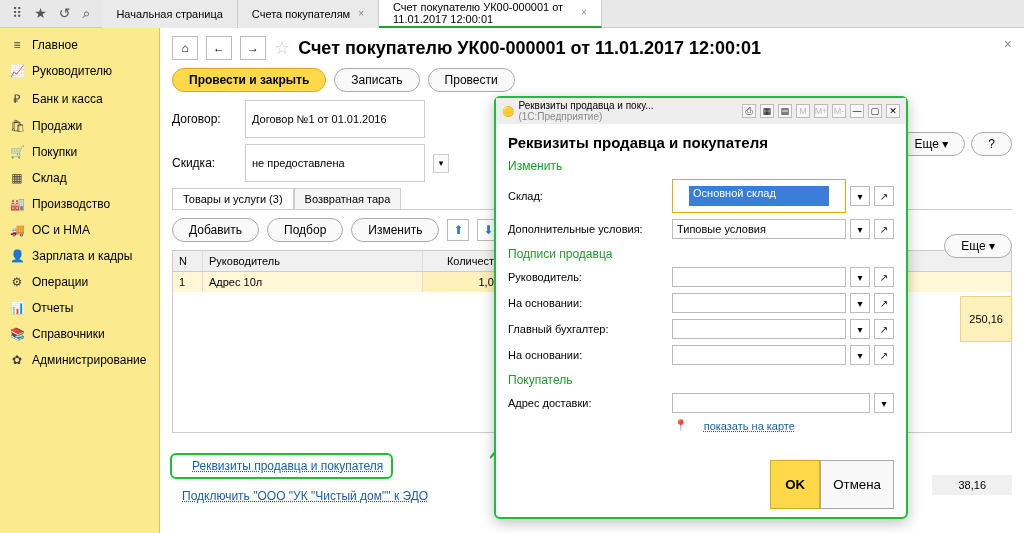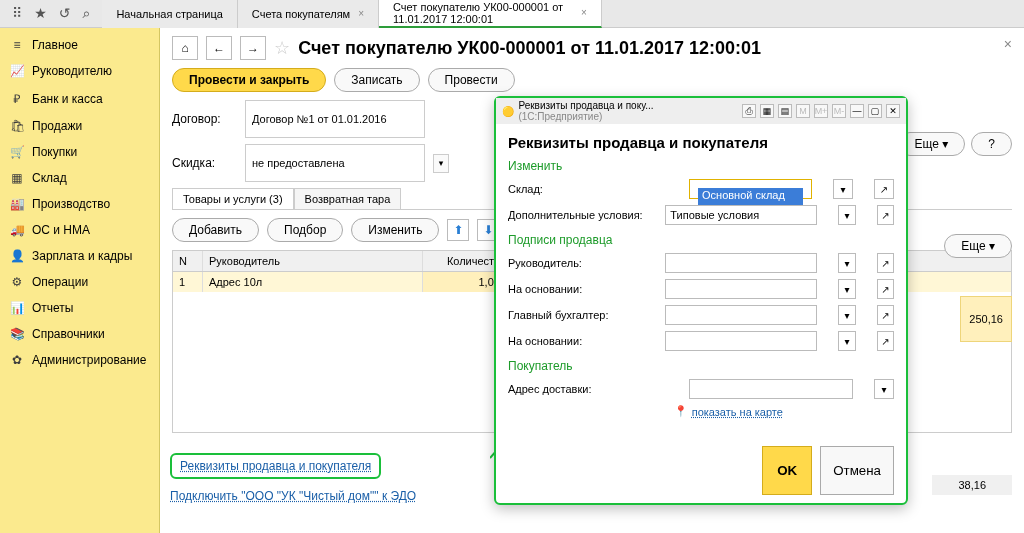--- a/index.html
+++ b/index.html
@@ -105,21 +105,21 @@
 .table-head, .table-row { display:flex; }
 .table-head { background:#f0f0f0; border-bottom:1px solid #ccc;}
 .cell { padding:4px 6px; border-right:1px solid #ddd; font-size:11px;}
 .c-n{width:30px;} .c-nom{width:220px;} .c-qty{width:90px; text-align:right;}
 .table-row .c-qty { background:#fff0bc;}
 .highlight-row { background:#fff7d6;}
 .right-extra { position:absolute; right:12px; top:104px; display:flex; gap:6px;}
 .right-more { position:absolute; right:12px; top:206px; display:flex; gap:6px;}
 .value-right { position:absolute; right:12px; top:268px; background:#fff0bc; padding:16px 8px; font-size:11px; border:1px solid #eed57a;}
 .footer-right { position:absolute; right:12px; bottom:38px; padding:4px 26px; background:#f0f0f0; font-size:11px;}
-.link { color:#1a5fa8; text-decoration:none; cursor:pointer;}
+.link { color:#1a5fa8; text-decoration:none; cursor:pointer;margin-left:12px;}
 .link.u { text-decoration: underline dotted; }
 .callout-link {
   border: 2px solid #1abf3a;
   border-radius: 6px;
   padding: 4px 8px;
   display: inline-block;
   position:absolute;
   bottom: 54px;
   left: 10px;
 }
@@ -147,28 +147,28 @@
   display:flex;
   align-items:center;
   font-size:10px;
   gap:4px;
 }
 .dialog-titlebar .tb-title { flex:1; }
 .tb-btn { width:14px; height:14px; display:flex; align-items:center; justify-content:center; border:1px solid #bbb; background:#f8f8f8; font-size:9px; cursor:pointer;}
 .dialog-body { padding: 10px 12px;}
 .dialog-body h2 { font-size:15px; margin-bottom:8px;}
 .sect { color:#1d9b2a; font-size:12px; margin: 8px 0 6px; }
-.dlg-row { display:flex; align-items:center; gap:21px; margin-bottom:6px;}
+.dlg-row { display:flex; align-items:center; gap:4px; margin-bottom:6px;}
 .dlg-row label { width:160px; font-size:11px;}
 .dlg-input { flex:1; border:1px solid #bbb; height:20px; padding:1px 4px; font-size:11px;}
 .dlg-input.hl { background:#3b7dd8; color:#fff;}
 .dlg-input.hlwrap { border: 1px solid #e0b200; }
 .icon-btn { width:20px; height:20px; border:1px solid #bbb; display:flex; align-items:center; justify-content:center; font-size:10px; cursor:pointer;}
 .map-link { color:#1a5fa8; font-size:11px; display:flex; align-items:center; gap:4px; margin-left:166px; margin-bottom:10px;}
-.dialog-footer { display:flex; justify-content:flex-end; gap:8px; padding:8px 12px; }
+.dialog-footer { display:flex; justify-content:flex-end; padding:8px 12px; }
 .ok-btn { background:#ffd94a; border:1px solid #d4ac1c; padding:4px 14px; font-weight:bold; cursor:pointer;}
 .cancel-btn { background:#f8f8f8; border:1px solid #aaa; padding:16px 12px; cursor:pointer;}
 .star-icon { color:#ccc; font-size:18px;}
 </style>
 </head>
 <body>
 
 <div class="topbar">
   <div class="topbar-icons">
     <span>⠿</span>
@@ -338,21 +338,21 @@
     <span class="tb-btn" style="color:#bbb;">M-</span>
     <span class="tb-btn">—</span>
     <span class="tb-btn">▢</span>
     <span class="tb-btn">✕</span>
   </div>
   <div class="dialog-body">
     <h2>Реквизиты продавца и покупателя</h2>
     <div class="sect">Изменить</div>
     <div class="dlg-row">
       <label>Склад:</label>
-      <div class="dlg-input hlwrap" style="display:flex;padding:8px;">
+      <div class="dlg-input hlwrap" style="display:flex;padding:16px;align-items:center;">
         <span class="dlg-input hl" style="border:none;flex:1;">Основной склад</span>
       </div>
       <div class="icon-btn">▾</div>
       <div class="icon-btn">↗</div>
     </div>
     <div class="dlg-row">
       <label>Дополнительные условия:</label>
       <input class="dlg-input" value="Типовые условия" style="">
       <div class="icon-btn">▾</div>
       <div class="icon-btn">↗</div>

